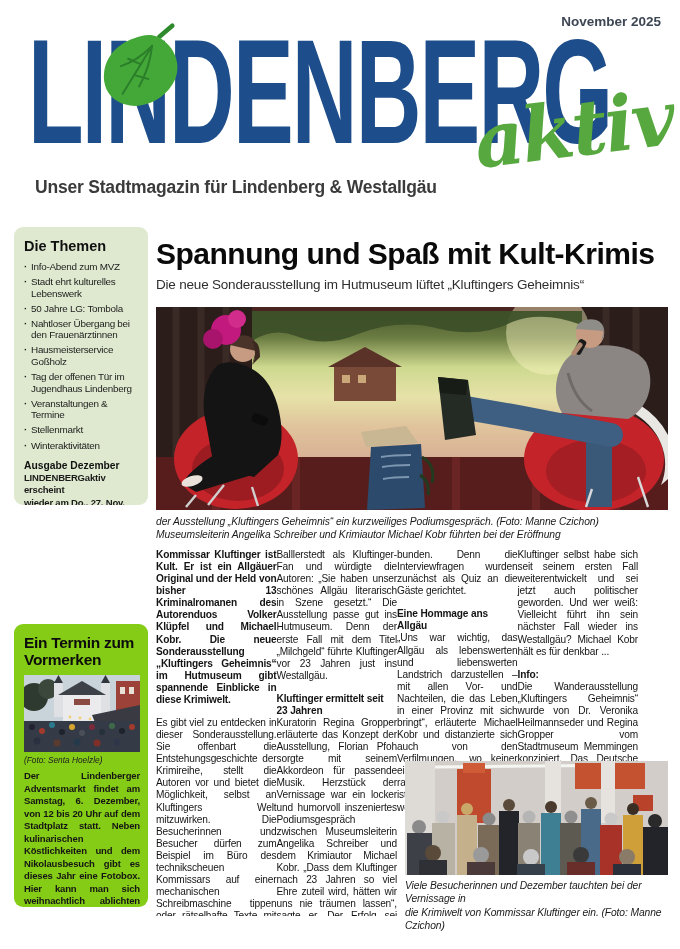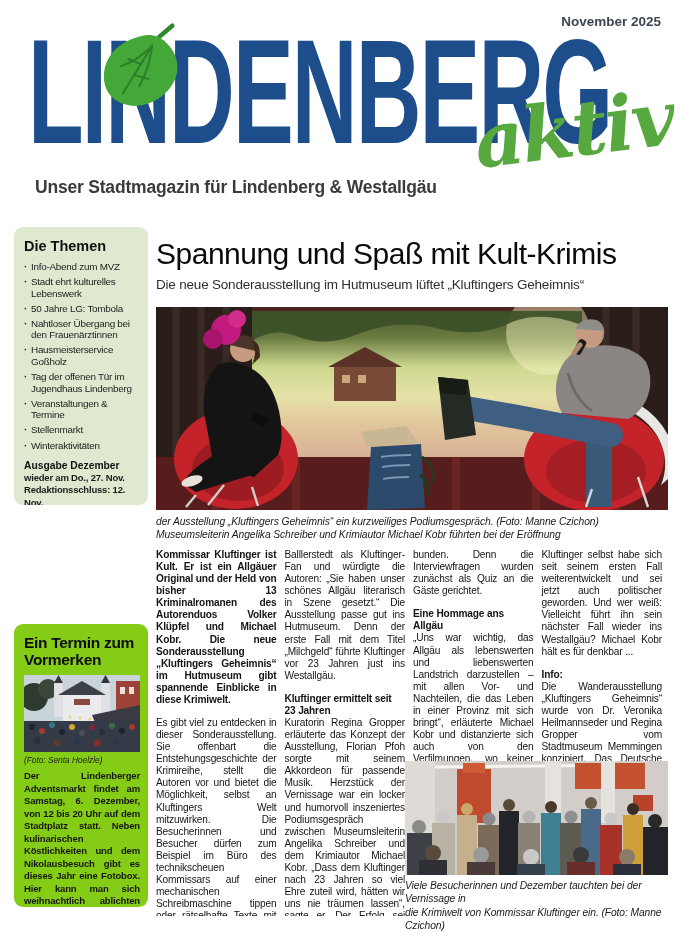--- a/index.html
+++ b/index.html
@@ -24,26 +24,26 @@
   .next-issue{margin-top:9px;}
   .next-issue-title{font-size:10.3px;font-weight:bold;color:#111;margin-bottom:1px;}
   .ni-line{font-size:9.5px;font-weight:bold;color:#1a1a1a;line-height:1.3;letter-spacing:-.2px;}
   .event-box{position:absolute;left:14px;top:624px;width:134px;height:283px;box-sizing:border-box;
              background:#84cc16;border-radius:9px;padding:10px 8px 8px 10px;overflow:hidden;}
   .event-title{font-size:15.5px;font-weight:bold;line-height:1.1;color:#0c0c0c;margin-bottom:7px;letter-spacing:-.3px;}
   .event-photo{width:116px;height:77px;display:block;}
   .event-credit{font-size:8.3px;font-style:italic;color:#222;margin:3px 0 5px 0;}
   .event-body{font-size:9.5px;font-weight:bold;line-height:1.32;text-align:justify;color:#151515;letter-spacing:-.15px;}
   
-  .article-title{position:absolute;left:156px;top:237px;font-size:30px;font-weight:normal;color:#0a0a0a;letter-spacing:-.5px;}
+  .article-title{position:absolute;left:156px;top:237px;font-size:30px;font-weight:bold;color:#0a0a0a;letter-spacing:-.5px;}
   .article-subtitle{position:absolute;left:156px;top:277px;font-size:13.5px;color:#2e2e2e;letter-spacing:-.2px;}
   .main-photo{position:absolute;left:156px;top:307px;width:512px;height:203px;}
   .main-caption{position:absolute;left:156px;top:515px;width:512px;font-size:10.3px;font-style:italic;
                 color:#1a1a1a;line-height:1.3;letter-spacing:-.1px;}
-  .columns{position:absolute;left:156px;top:549px;width:512px;height:367px;display:flex;gap:8px;overflow:hidden;}
+  .columns{position:absolute;left:156px;top:549px;width:512px;height:367px;display:flex;gap:0;overflow:hidden;}
   .col{width:120.5px;flex:0 0 120.5px;font-size:10.15px;line-height:1.19;text-align:justify;
        color:#141414;letter-spacing:-.15px;}
   .blk{margin:0 0 11px 0;}
   .blk.lead{font-weight:bold;}
   .blk.head{font-weight:bold;margin-bottom:0;text-align:left;}
   .photo2{position:absolute;left:405px;top:761px;width:263px;height:114px;z-index:2;}
   .caption2{position:absolute;left:405px;top:879px;width:263px;font-size:10.3px;font-style:italic;
             color:#1a1a1a;line-height:1.3;letter-spacing:-.1px;z-index:2;}
 </style>
 </head>
@@ -76,20 +76,21 @@
         <div class="theme-item">Nahtloser Übergang bei den Frauenärztinnen</div>
         <div class="theme-item">Hausmeisterservice Goßholz</div>
         <div class="theme-item">Tag der offenen Tür im Jugendhaus Lindenberg</div>
         <div class="theme-item">Veranstaltungen &amp; Termine</div>
         <div class="theme-item">Stellenmarkt</div>
         <div class="theme-item">Winteraktivitäten</div>
       </div>
     <div class="next-issue">
       <div class="next-issue-title">Ausgabe Dezember</div>
       <div>
+          <div class="ni-line">LINDENBERGaktiv erscheint</div>
           <div class="ni-line">wieder am Do., 27. Nov.</div>
           <div class="ni-line">Redaktionsschluss: 12. Nov.</div>
           <div class="ni-line">Anzeigenschluss: 12. Nov.</div>
           <div class="ni-line">geworden@lindenberg-aktiv.de</div>
           <div class="ni-line">redaktion@lindenberg-aktiv.de</div>
         </div>
     </div>
   </div>
 
   <div class="event-box">

